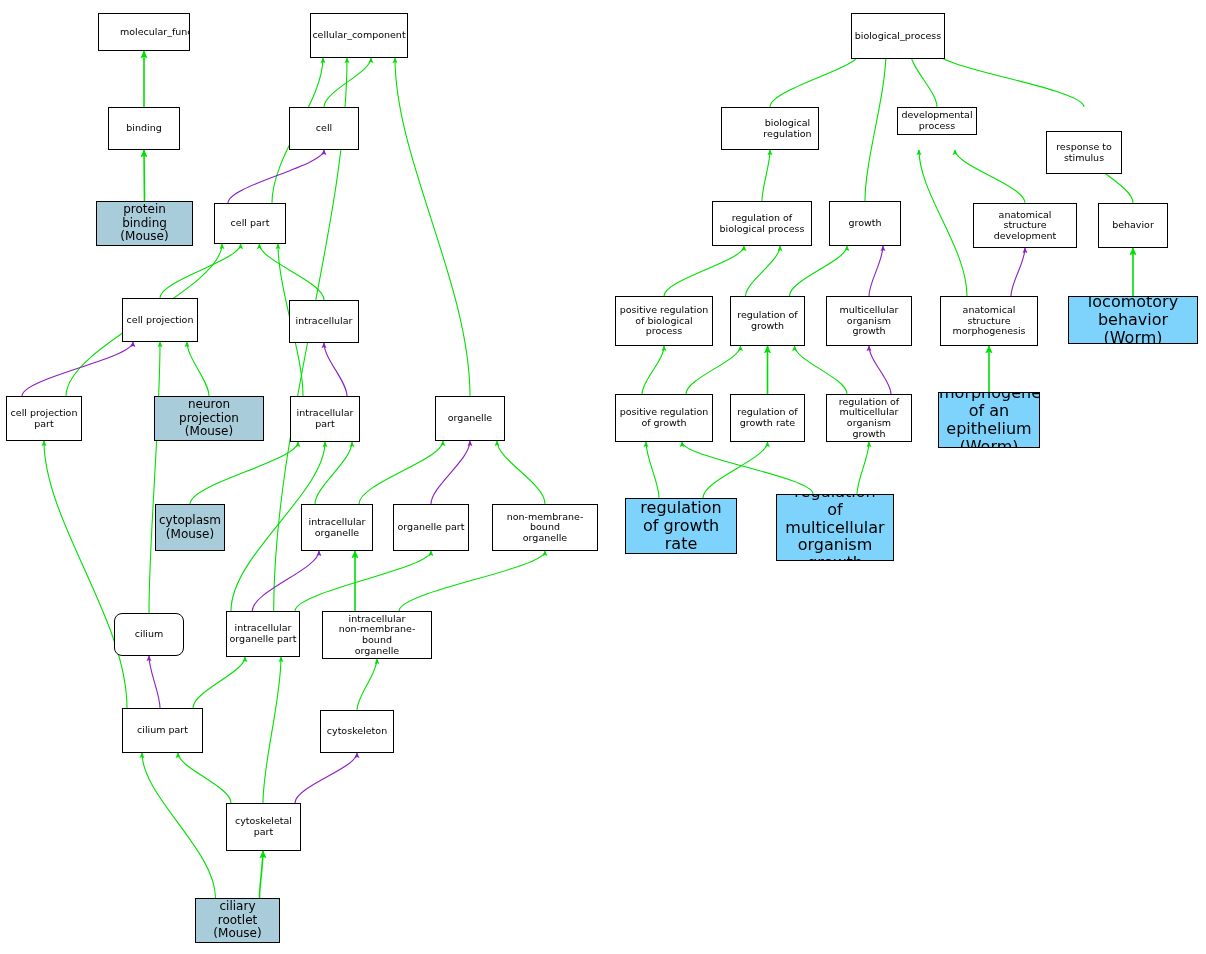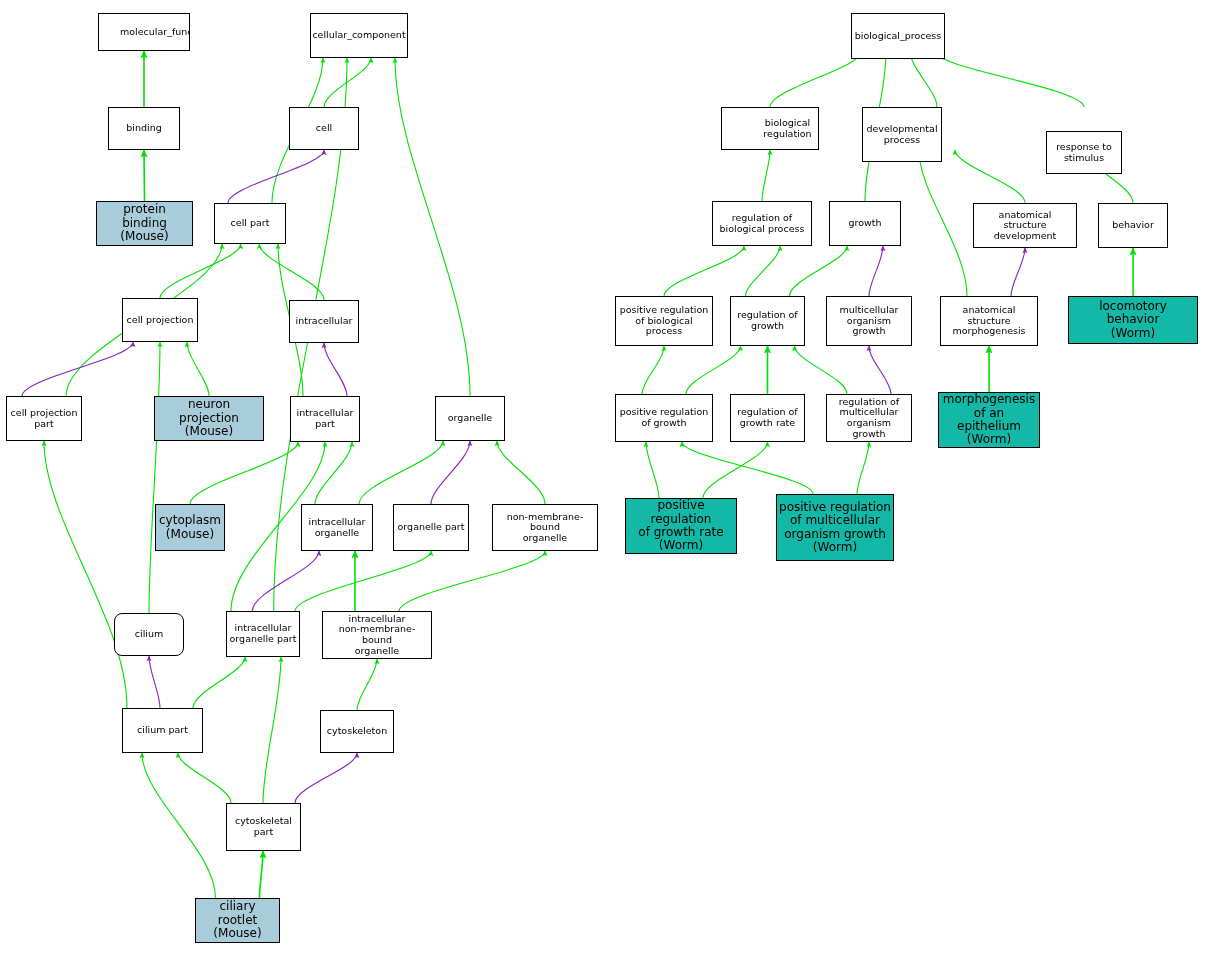--- a/index.html
+++ b/index.html
@@ -16,21 +16,21 @@
     justify-content:center;
     text-align:center;
     line-height:1.12;
     color:#000000;
     overflow:hidden;
     z-index:5;
   }
   .node .lbl{display:block;width:100%;padding:0 2px;white-space:pre-line;}
   .node.plain{font-size:9.5px;}
   .node.mouse{background:#a9ccda;font-size:12px;}
-  .node.worm{background:#14b8a6;font-size:12px;}
+  .node.worm{background:#7dd3fc;font-size:16px;}
 </style>
 </head>
 <body>
 
 <div id="canvas">
   <svg id="edges" viewBox="0 0 1206 954">
       <defs>
         <marker id="ah-is_a" viewBox="0 0 10 10" refX="9" refY="5" markerWidth="5.2" markerHeight="5.2" orient="auto-start-reverse">
           <path d="M0,0.6 L10,5 L0,9.4 L2.2,5 Z" fill="#00e000"></path>
         </marker>
@@ -108,21 +108,21 @@
     </div>
     <div class="node plain" style="left: 108px; top: 107px; width: 72px; height: 43px;">
       <span class="lbl">binding</span>
     </div>
     <div class="node plain" style="left: 289px; top: 107px; width: 70px; height: 43px;">
       <span class="lbl">cell</span>
     </div>
     <div class="node plain" style="left: 721px; top: 107px; width: 98px; height: 43px; padding-left: 35px;">
       <span class="lbl">biological regulation</span>
     </div>
-    <div class="node plain" style="left: 862px; top: 107px; width: 80px; height: 55px;">
+    <div class="node plain" style="left: 897px; top: 107px; width: 80px; height: 28px;">
       <span class="lbl">developmental
 process</span>
     </div>
     <div class="node plain" style="left: 1046px; top: 107px; width: 76px; height: 43px; margin-top: 24px;">
       <span class="lbl">response to
 stimulus</span>
     </div>
     <div class="node mouse" style="left: 96px; top: 201px; width: 97px; height: 45px;">
       <span class="lbl">protein binding
 (Mouse)</span>

